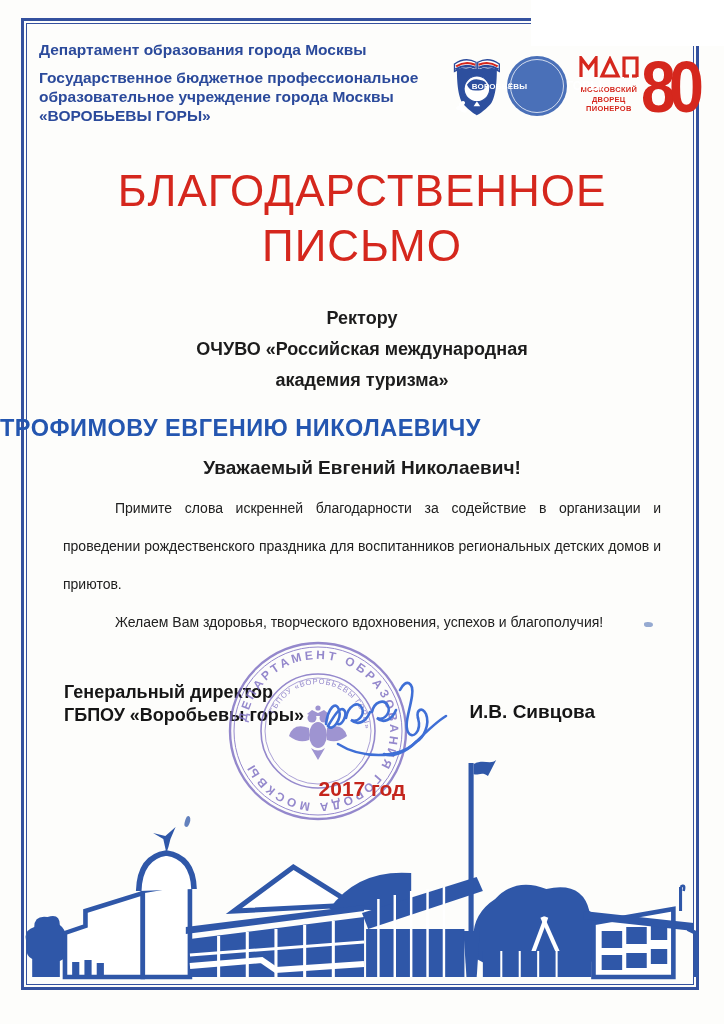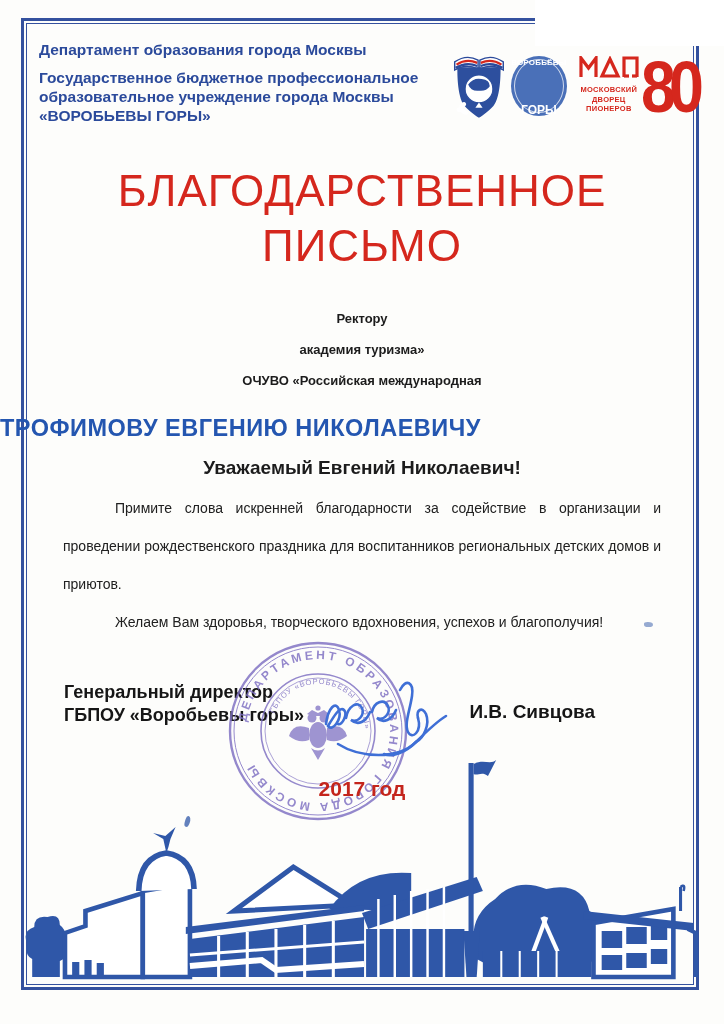--- a/index.html
+++ b/index.html
@@ -30,21 +30,21 @@
 
   
   .logo-row{
     position:absolute;left:452px;top:50px;width:246px;height:78px;
     display:flex;align-items:flex-start;
   }
   .logo-shield{width:58px;height:72px;margin-top:2px;}
   .logo-circle{
     width:60px;height:60px;border-radius:50%;
     background:#4a70b8;margin-left:5px;margin-top:6px;
-    position:relative;display:flex;flex-direction:column;
+    position:relative;display:flex;flex-direction:row;
     align-items:center;justify-content:center;gap:39px;
   }
   .logo-circle .ring{position:absolute;inset:3px;border:1px solid rgba(255,255,255,.75);border-radius:50%;}
   .logo-circle .skyline{margin-bottom:1px;}
   .logo-circle .t1{color:#fff;font-weight:bold;font-size:8px;line-height:9px;letter-spacing:.2px;}
   .logo-circle .t2{color:#fff;font-weight:bold;font-size:12px;line-height:9px;}
   .logo-mdp{margin-left:12px;margin-top:6px;width:62px;text-align:center;}
   .mdp-lines{color:#d5271d;font-weight:bold;font-size:7.5px;line-height:9.5px;letter-spacing:.3px;margin-top:3px;}
   .logo-80{
     color:#d5271d;font-weight:bold;font-size:64px;line-height:64px;
@@ -54,21 +54,21 @@
 
   
   .title{
     position:absolute;left:0;right:0;top:163px;text-align:center;
     color:#d5271d;font-weight:normal;font-size:44px;line-height:55px;letter-spacing:1px;
   }
 
   
   .addressee{
     position:absolute;left:0;right:0;top:303px;text-align:center;
-    color:#1c1c1c;font-weight:bold;font-size:13px;line-height:31px;
+    color:#1c1c1c;font-weight:bold;font-size:18px;line-height:31px;
   }
 
   .recipient{
     position:absolute;left:0;right:0;top:415px;text-align:left;
     color:#2456b0;font-weight:bold;font-size:23.5px;letter-spacing:.5px;
   }
 
   .salutation{
     position:absolute;left:0;right:0;top:457px;text-align:center;
     color:#1c1c1c;font-weight:bold;font-size:19px;
@@ -165,22 +165,22 @@
     <div class="logo-80">80</div>
   </div>
 
   <div class="title">
     <div>БЛАГОДАРСТВЕННОЕ</div>
     <div>ПИСЬМО</div>
   </div>
 
   <div class="addressee">
     <div>Ректору</div>
+    <div>ОЧУВО «Российская международная</div>
     <div>академия туризма»</div>
-    <div>ОЧУВО «Российская международная</div>
   </div>
 
   <div class="recipient">ТРОФИМОВУ ЕВГЕНИЮ НИКОЛАЕВИЧУ</div>
   <div class="salutation">Уважаемый Евгений Николаевич!</div>
 
   <div class="body-text">
     <p>Примите слова искренней благодарности за содействие в организации и проведении рождественского праздника для воспитанников региональных детских домов и приютов.</p>
     <p>Желаем Вам здоровья, творческого вдохновения, успехов и благополучия!</p>
   </div>
 

